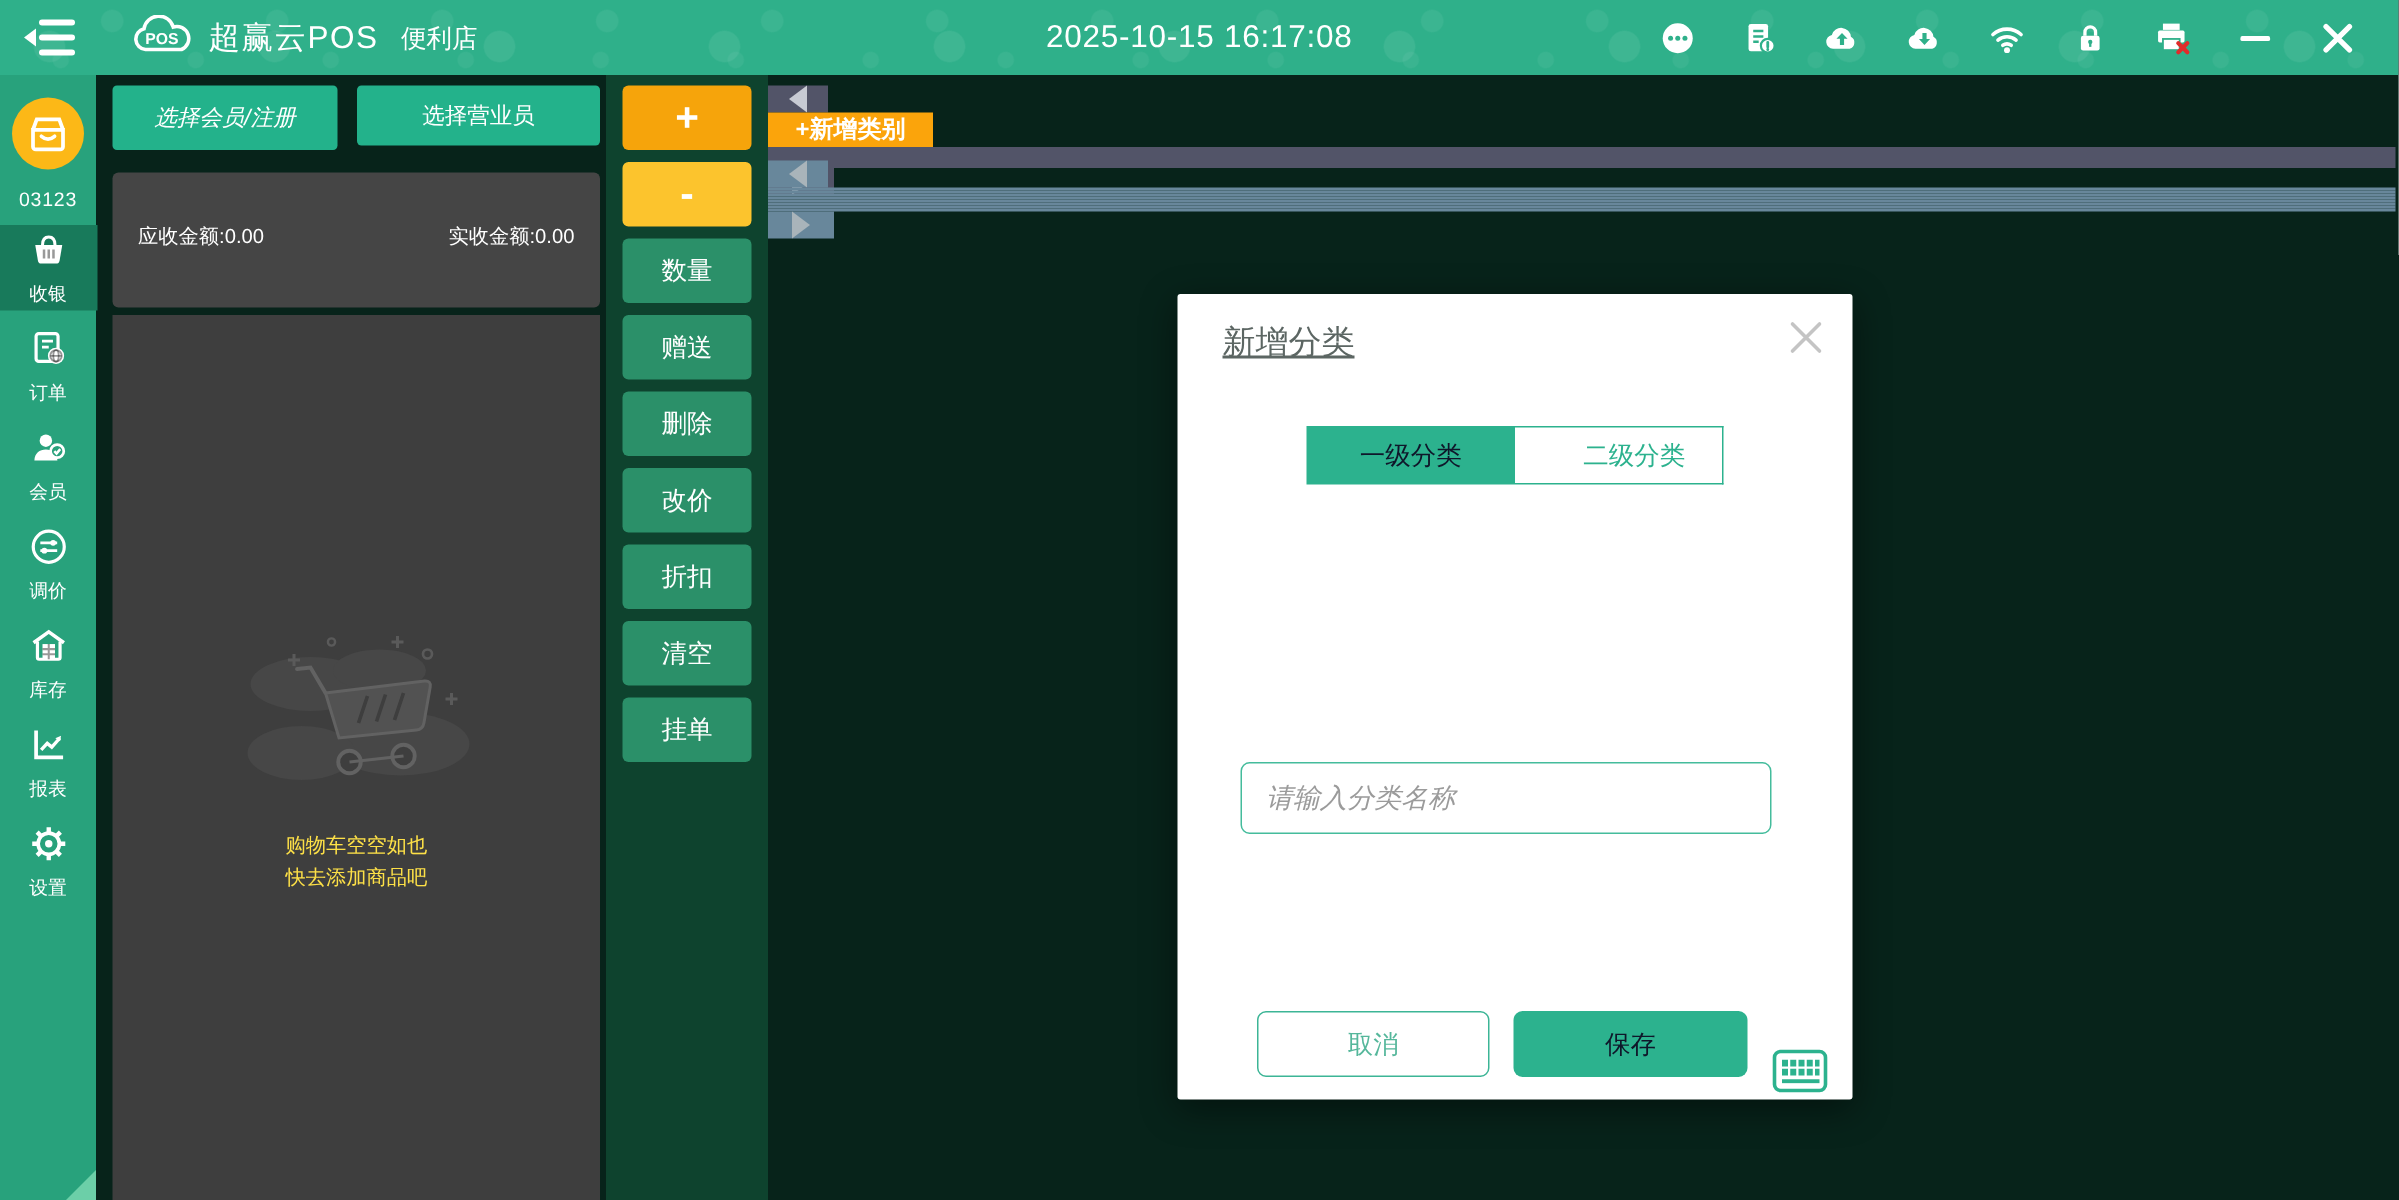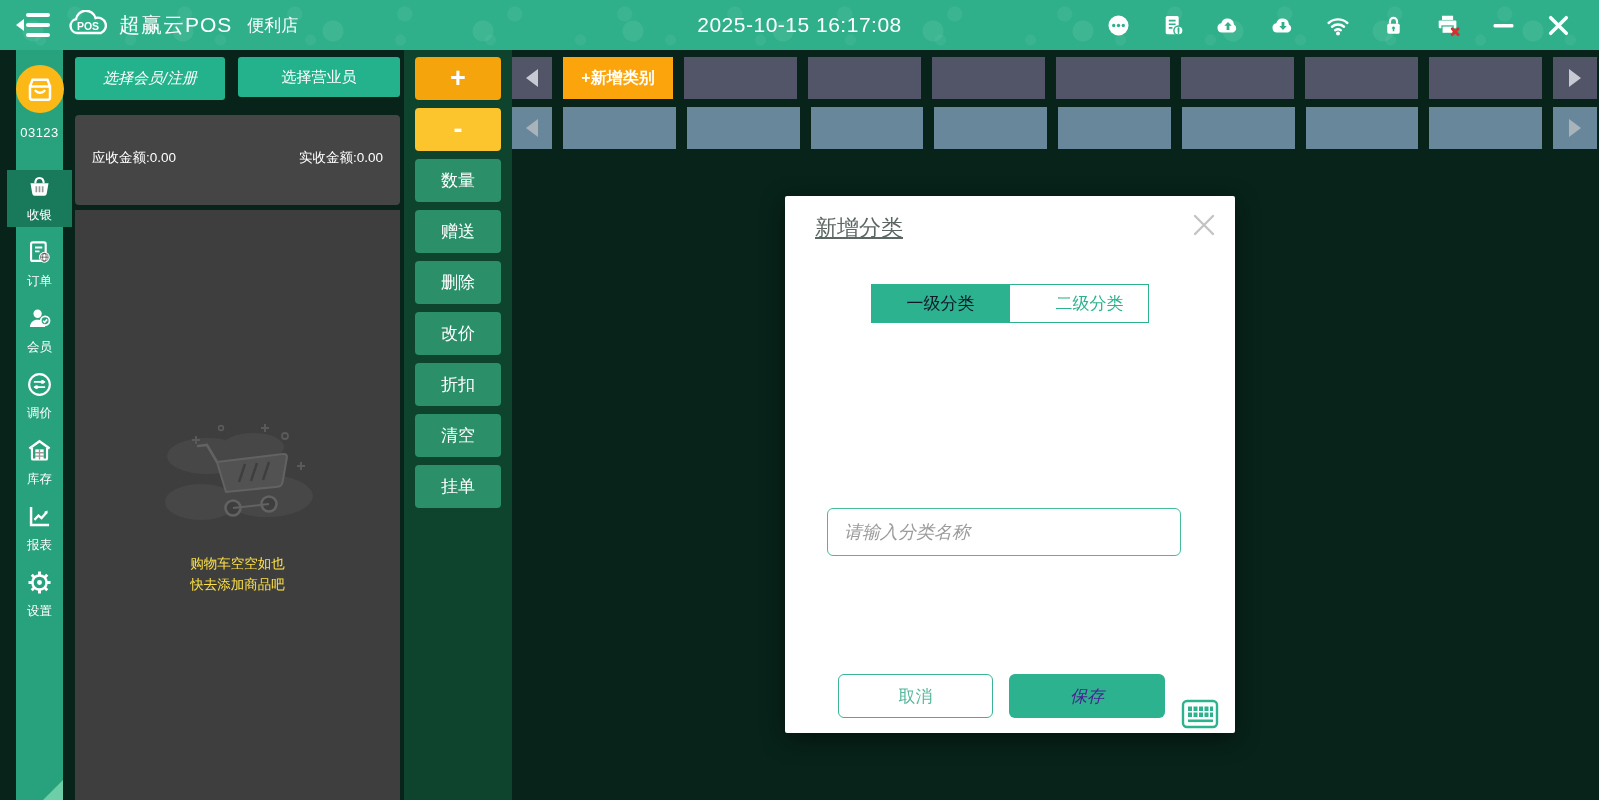--- a/index.html
+++ b/index.html
@@ -6,40 +6,40 @@
     font-family:"Liberation Sans","DejaVu Sans",sans-serif;}
   .stage{position:relative;width:1599px;height:800px;background:#07231a;}
 
   
   .topbar{position:absolute;left:0;top:0;width:1599px;height:50px;background:#2fb08a;
     display:flex;align-items:center;color:#fff;
     background-image:
       radial-gradient(circle 11px at 22% 62%, rgba(255,255,255,.07) 10px, transparent 11px),
       radial-gradient(circle 8px at 68% 28%, rgba(255,255,255,.06) 7px, transparent 8px),
       radial-gradient(circle 6px at 45% 80%, rgba(255,255,255,.05) 5px, transparent 6px);
-    background-size:150px 50px,110px 50px,90px 50px;}
+    background-size:150px 50px,110px 50px,90px 50px;gap:20px;}
   .hamburger{width:34px;height:26px;margin-left:16px;position:relative;cursor:pointer;flex:0 0 auto;}
   .hamburger .bar{position:absolute;right:0;height:4px;width:24px;background:#fff;border-radius:2px;}
   .hamburger .b1{top:1px;}.hamburger .b2{top:11px;}.hamburger .b3{top:21px;}
   .hamburger .arr{position:absolute;left:0;top:7px;width:0;height:0;
     border-top:6px solid transparent;border-bottom:6px solid transparent;border-right:8px solid #fff;}
   .brand{display:flex;align-items:center;margin-left:18px;gap:9px;flex:0 0 auto;}
   .brand-name{font-size:21px;font-weight:normal;letter-spacing:1px;}
   .store-name{font-size:17px;margin-left:6px;}
   .clock{position:absolute;left:50%;transform:translateX(-50%);font-size:21px;letter-spacing:.5px;}
   .win-icons{margin-left:auto;display:flex;align-items:center;gap:29px;padding-right:28px;}
   .win-icons .wi{width:26px;height:26px;display:flex;align-items:center;justify-content:center;cursor:pointer;}
 
   
-  .sidebar{position:absolute;left:16px;top:50px;width:47px;height:750px;background:#28a27c;color:#fff;
+  .sidebar{position:absolute;left:0;top:50px;width:64px;height:750px;background:#28a27c;color:#fff;
     display:flex;flex-direction:column;align-items:center;}
   .avatar{width:48px;height:48px;border-radius:50%;background:#fcb817;margin-top:15px;
     display:flex;align-items:center;justify-content:center;}
   .user-id{font-size:13px;margin-top:12px;letter-spacing:.5px;}
-  .nav{width:65px;margin-top:30px;display:flex;flex-direction:column;}
+  .nav{width:65px;margin-top:10px;display:flex;flex-direction:column;}
   .nav-item{width:65px;height:57px;display:flex;flex-direction:column;align-items:center;
     justify-content:center;gap:3px;cursor:pointer;margin-bottom:9px;}
   .nav-item.active{background:#187a5b;}
   .nav-lb{font-size:12.5px;}
   .sidebar-fold{position:absolute;bottom:0;right:0;width:0;height:0;
     border-bottom:20px solid #6ccfa8;border-left:20px solid transparent;}
 
   
   .member-btn{position:absolute;left:75px;top:57px;width:150px;height:43px;font-style:italic;}
   .clerk-btn{position:absolute;left:238px;top:57px;width:162px;height:40px;}
@@ -60,21 +60,21 @@
   .action-col{position:absolute;left:404px;top:50px;width:108px;height:750px;background:#0e432e;
     display:flex;flex-direction:column;align-items:center;padding-top:7px;box-sizing:border-box;}
   .act-btn{width:86px;height:43px;margin-bottom:8px;border:none;border-radius:4px;color:#fff;
     font-size:17px;display:flex;align-items:center;justify-content:center;cursor:pointer;
     background:#2b9069;font-family:"Liberation Sans","DejaVu Sans",sans-serif;}
   .act-btn.plus{background:#f6a40b;font-size:27px;font-weight:bold;}
   .act-btn.minus{background:#fcc42d;font-size:27px;font-weight:bold;}
 
   
   .cat-area{position:absolute;left:512px;top:57px;width:1085px;}
-  .cat-row{display:flex;gap:11px;height:42px;margin-bottom:8px;}
+  .cat-row{display:flex;gap:0;height:42px;margin-bottom:8px;flex-direction:column;}
   .cat-arrow{width:40px;height:42px;display:flex;align-items:center;justify-content:center;
     cursor:pointer;border:none;padding:0;}
   .cat-arrow.r{width:44px;}
   .row1 .cat-arrow,.row1 .cat-slot{background:#525468;}
   .row2 .cat-arrow,.row2 .cat-slot{background:#68879b;}
   .tri-l{width:0;height:0;border-top:9px solid transparent;border-bottom:9px solid transparent;
     border-right:12px solid #c7cad3;}
   .tri-r{width:0;height:0;border-top:9px solid transparent;border-bottom:9px solid transparent;
     border-left:12px solid #c7cad3;}
   .row2 .tri-l{border-right-color:#a9b4ba;}
@@ -94,22 +94,22 @@
   .tab.active{background:#2cb28e;color:#0f172a;}
   .tab.inactive{background:#fff;color:#2cb28e;border:1px solid #2cb28e;border-left:none;padding-left:21px;}
   .modal-input{position:absolute;left:42px;top:312px;width:354px;height:48px;box-sizing:border-box;
     border:1px solid #44bc9c;border-radius:6px;font-size:18px;padding:0 16px;color:#555;
     font-family:"Liberation Sans","DejaVu Sans",sans-serif;outline:none;font-style:italic;}
   .modal-input::placeholder{color:#9b9b9b;}
   .btn-cancel{position:absolute;left:53px;top:478px;width:155px;height:44px;background:#fff;
     border:1px solid #3cb596;border-radius:6px;color:#55b79b;font-size:17px;cursor:pointer;
     font-family:"Liberation Sans","DejaVu Sans",sans-serif;}
   .btn-save{position:absolute;left:224px;top:478px;width:156px;height:44px;background:#2cb28e;
-    border:none;border-radius:6px;color:#4c1d95;font-size:17px;cursor:pointer;
-    font-family:"Liberation Sans","DejaVu Sans",sans-serif;font-style:italic;}
+    border:none;border-radius:6px;color:#0f172a;font-size:17px;cursor:pointer;
+    font-family:"Liberation Sans","DejaVu Sans",sans-serif;}
   .kbd-btn{position:absolute;right:16px;bottom:4px;width:38px;height:30px;background:#fff;
     border:none;padding:0;cursor:pointer;}
 </style>
 </head>
 <body>
 
 <div class="stage">
 
   <div class="topbar">
     <div class="hamburger">

